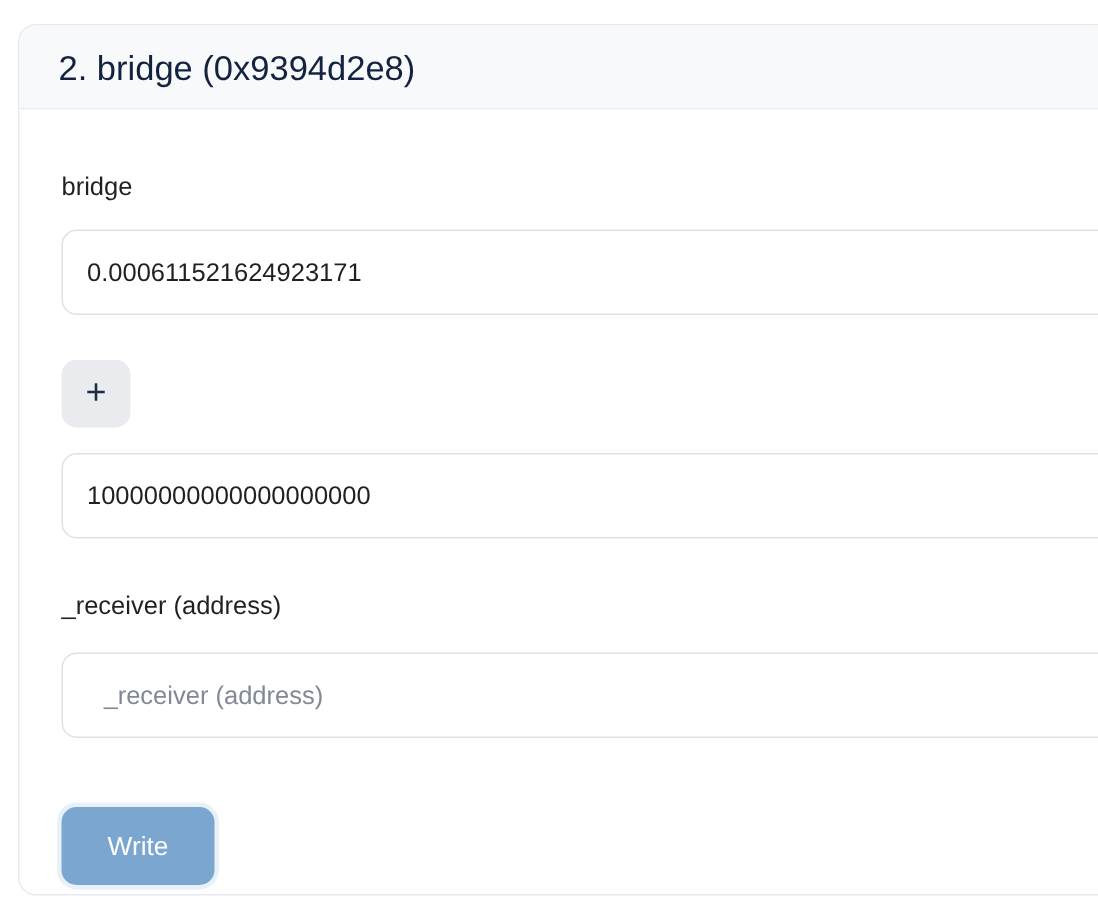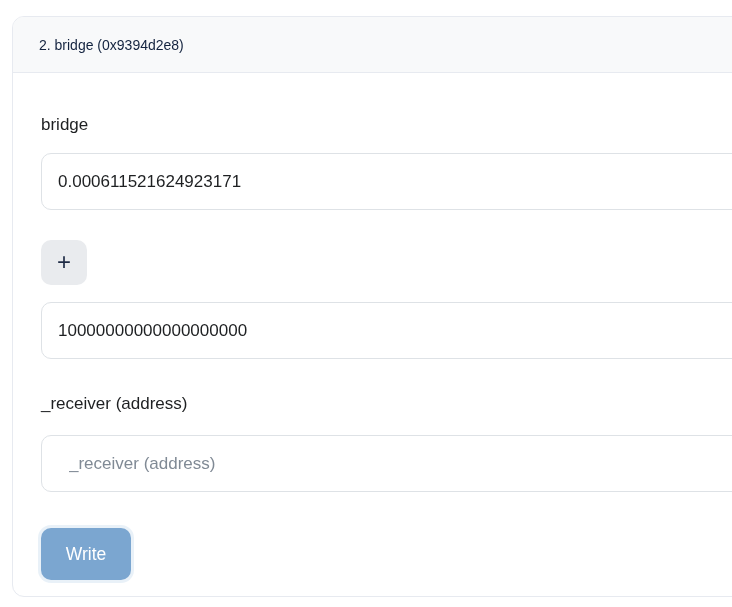--- a/index.html
+++ b/index.html
@@ -31,21 +31,21 @@
     background: var(--header-bg, #f8f9fa);
     border-bottom: 1px solid var(--card-border, #e7eaf0);
     border-radius: 11px 11px 0 0;
     display: flex;
     align-items: center;
     padding: 0 26px;
     cursor: pointer;
   }
 
   .card-title {
-    font-size: 14px;
+    font-size: 23px;
     line-height: 20px;
     color: var(--title-text, #13233f);
     text-align: center;
   }
 
   .card-body {
     padding: 42px 28px 0 28px;
   }
 
   .field-label {
@@ -103,22 +103,22 @@
     margin-bottom: 21px;
   }
 
   .placeholder-input { padding-left: 27px; }
   .placeholder-input::placeholder {
     color: var(--placeholder-text, #808a95);
     opacity: 1;
   }
 
   .write-button {
-    margin-top: 36px;
-    width: 90px;
+    margin-top: 46px;
+    width: 102px;
     height: 52px;
     border: none;
     border-radius: 10px;
     background: var(--write-button-bg, #7ba6d0);
     color: #ffffff;
     font-family: "Liberation Sans", sans-serif;
     font-size: 17.5px;
     cursor: pointer;
     box-shadow: 0 0 0 3px rgba(134, 175, 214, 0.18);
   }

